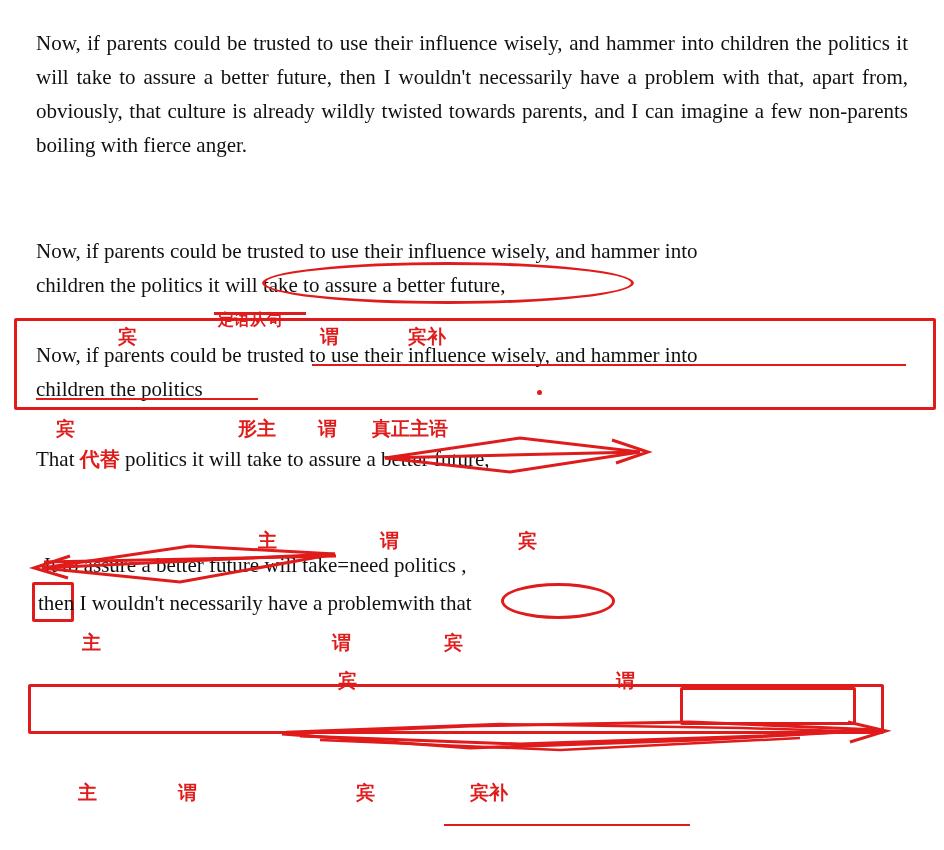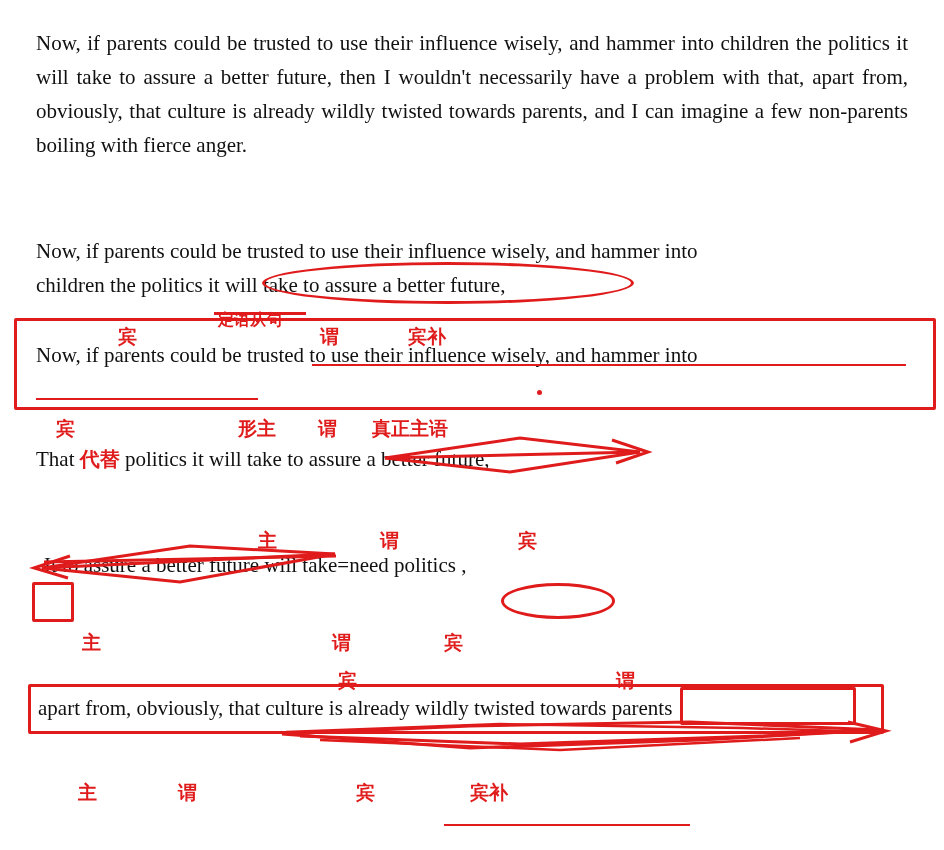--- a/index.html
+++ b/index.html
@@ -95,20 +95,21 @@
 
   <div class="strike" style="left:214px; top:312px; width:92px;"></div>
 
   <div class="box" style="left:14px; top:318px; width:922px; height:92px;"></div>
 
   <div class="cn" style="left:118px; top:324px;">宾</div>
   <div class="cn" style="left:320px; top:324px;">谓</div>
   <div class="cn" style="left:408px; top:324px;">宾补</div>
 
   <div class="txt" style="left:36px; top:338px;">Now, if parents could be trusted to use their influence wisely, and hammer into</div>
+  <div class="txt" style="left:36px; top:372px;">children the politics</div>
 
   <div class="uline" style="left:312px; top:364px; width:594px;"></div>
 
   <div class="uline" style="left:36px; top:398px; width:222px;"></div>
 
   <div style="position:absolute; left:537px; top:390px; width:5px; height:5px; background:#e01b1b; border-radius:50%;"></div>
 
   <div class="cn" style="left:56px; top:416px;">宾</div>
   <div class="cn" style="left:238px; top:416px;">形主</div>
   <div class="cn" style="left:318px; top:416px;">谓</div>
@@ -121,34 +122,34 @@
 
   <div class="cn" style="left:258px; top:528px;">主</div>
   <div class="cn" style="left:380px; top:528px;">谓</div>
   <div class="cn" style="left:518px; top:528px;">宾</div>
 
   <div class="txt" style="left:44px; top:548px;">
     <span>It to assure a better future</span><span> will take=need politics ,</span>
   </div>
 
   <div class="box" style="left:32px; top:582px; width:42px; height:40px;"></div>
+  <div class="txt" style="left:38px; top:586px;">
+    <span>then</span><span> I wouldn't necessarily have a problem</span><span>with that</span>
+  </div>
   <div class="ellipse" style="left:501px; top:583px; width:114px; height:36px;"></div>
 
   <div class="cn" style="left:82px; top:630px;">主</div>
   <div class="cn" style="left:332px; top:630px;">谓</div>
   <div class="cn" style="left:444px; top:630px;">宾</div>
 
   <div class="cn" style="left:338px; top:668px;">宾</div>
   <div class="cn" style="left:616px; top:668px;">谓</div>
 
   <div class="box" style="left:28px; top:684px; width:856px; height:50px;"></div>
 
-  <div class="txt" style="left:38px; top:691px;">
-    <span>apart from, obviously, that culture is already wildly twisted</span> <span>towards parents</span>
-  </div>
   <div class="box" style="left:680px; top:687px; width:176px; height:38px;"></div>
 
   <div class="cn" style="left:78px; top:780px;">主</div>
   <div class="cn" style="left:178px; top:780px;">谓</div>
   <div class="cn" style="left:356px; top:780px;">宾</div>
   <div class="cn" style="left:470px; top:780px;">宾补</div>
 
   <div class="uline" style="left:444px; top:824px; width:246px;"></div>
 
   <svg class="overlay" viewBox="0 0 944 850">

